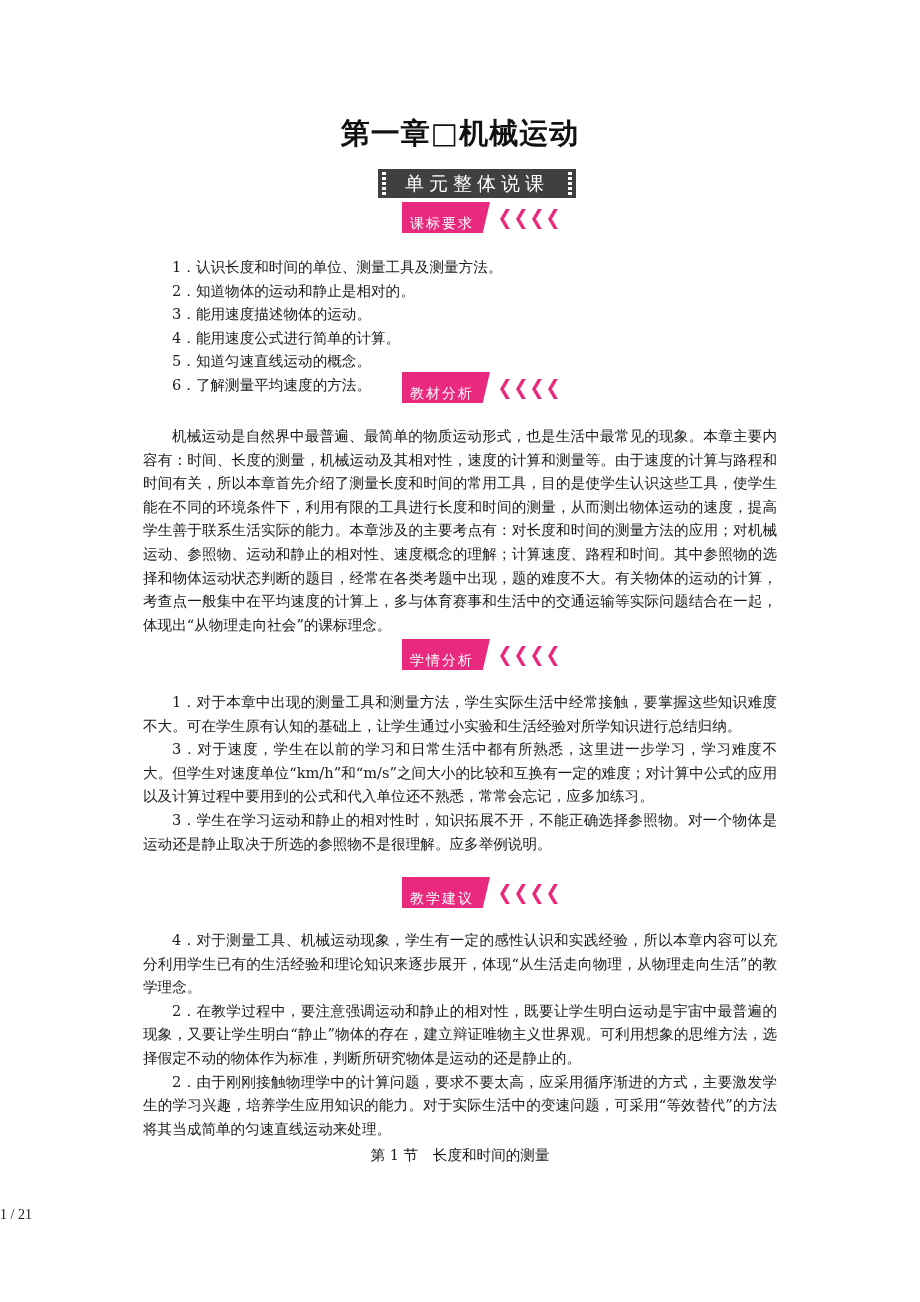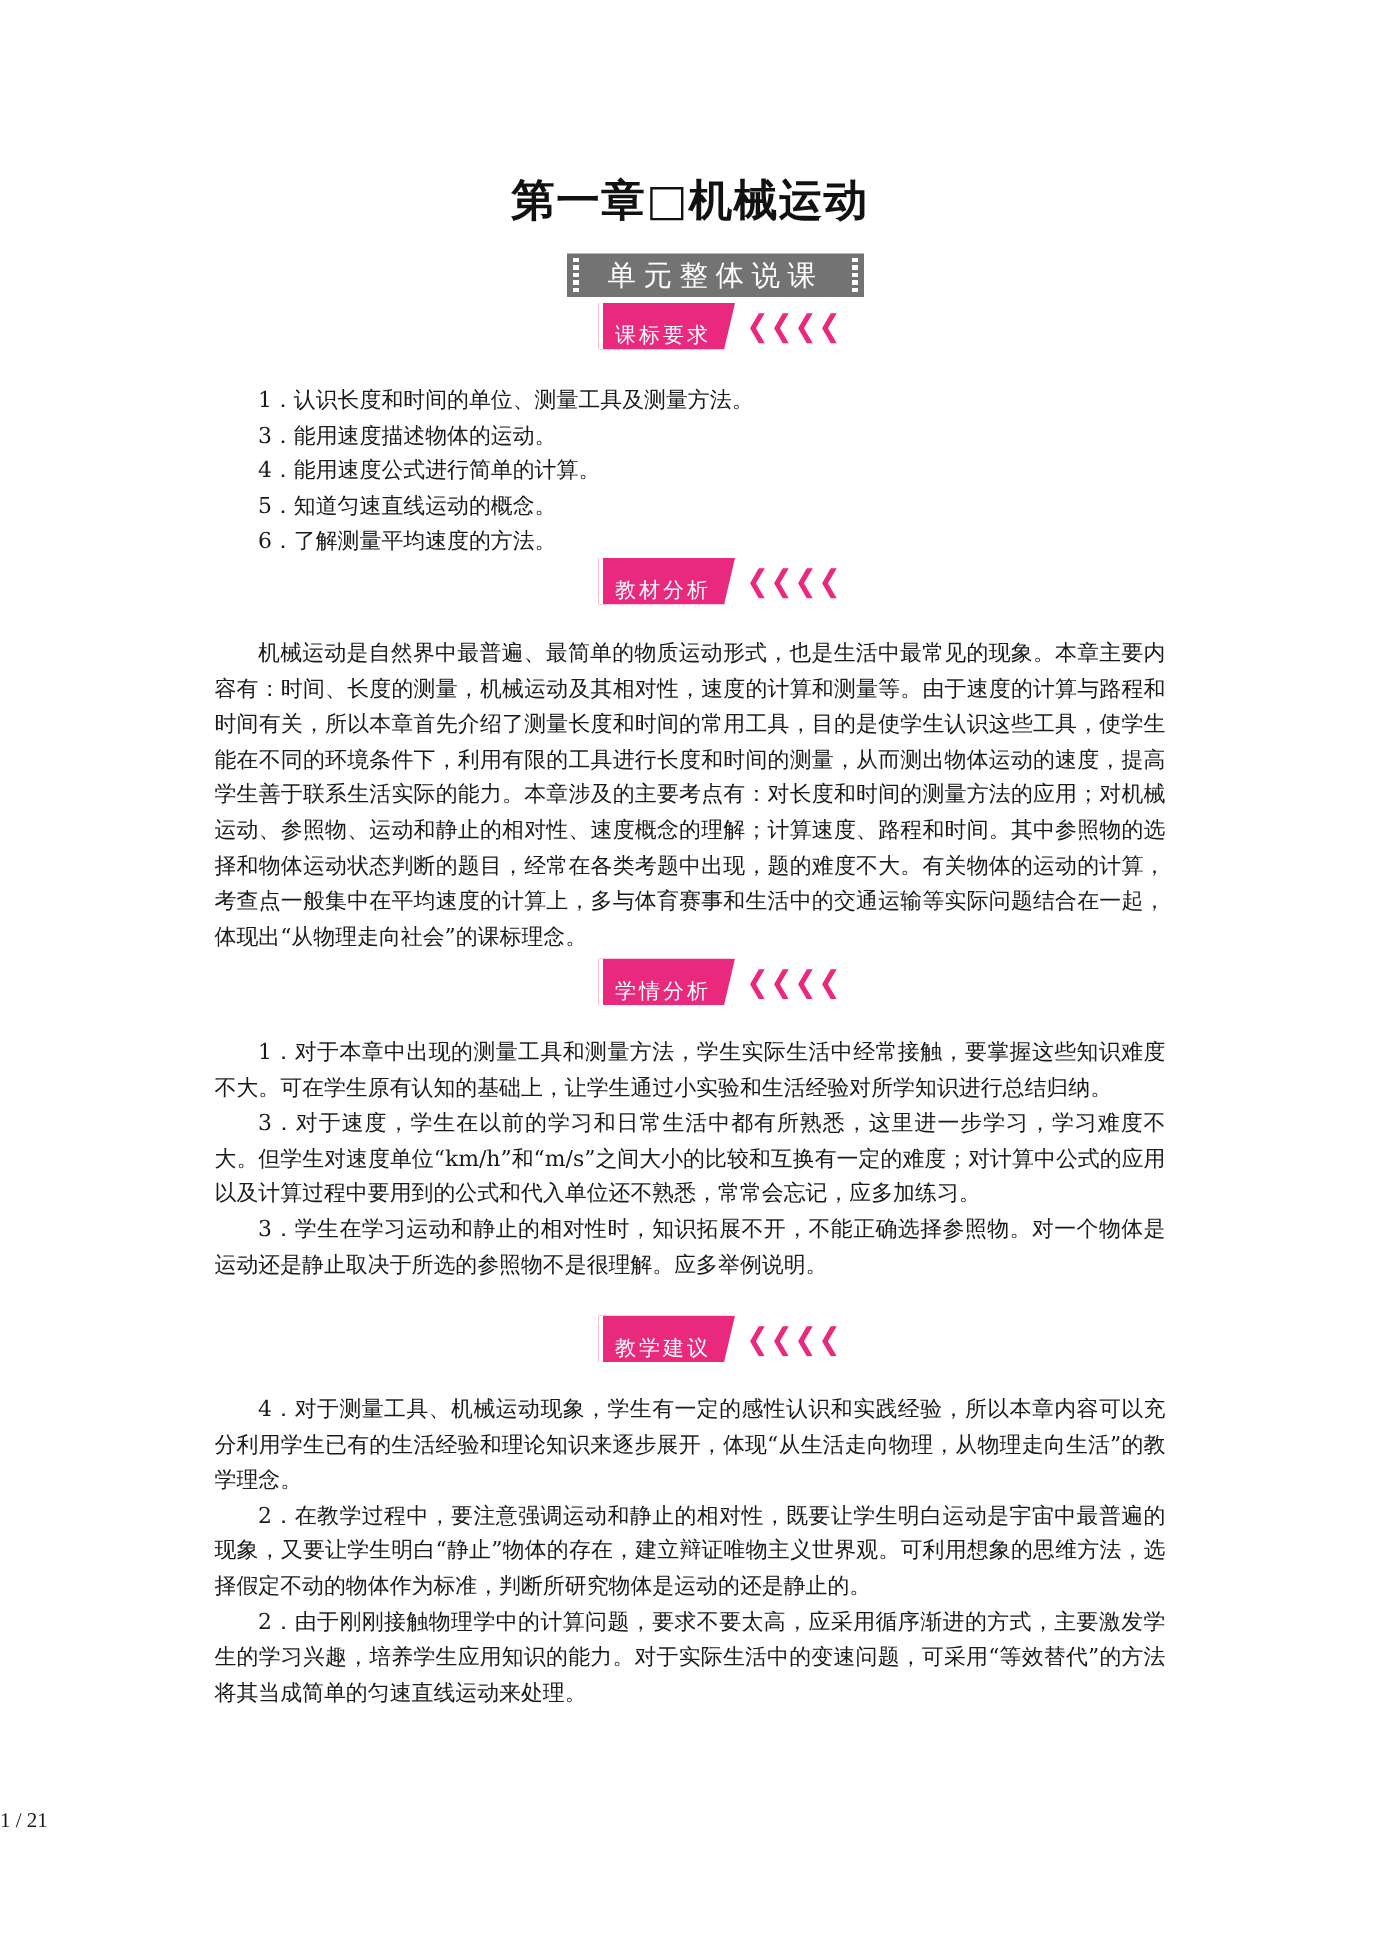--- a/index.html
+++ b/index.html
@@ -3,21 +3,21 @@
 <meta charset="utf-8">
 <style>
   html, body { margin: 0; padding: 0; background: #ffffff; }
   body { width: 920px; height: 1302px; position: relative; overflow: hidden;
          font-family: "DejaVu Serif", "Liberation Serif", serif; color: #1a1a1a; }
   .page { position: absolute; left: 0; top: 0; width: 920px; height: 1074px; }
   .title { position: absolute; top: 114px; left: 0; width: 920px; text-align: center;
            font-family: "DejaVu Sans", "Liberation Sans", sans-serif; font-weight: bold;
            font-size: 29px; letter-spacing: 1px; color: #111; }
   .unit-banner { position: absolute; top: 169px; left: 378px; width: 198px; height: 29px;
-                 background: #737373; color: #fff; display: flex; align-items: center; justify-content: center;
+                 background: #404040; color: #fff; display: flex; align-items: center; justify-content: center;
                  font-family: "DejaVu Sans", "Liberation Sans", sans-serif; font-size: 19px; letter-spacing: 5px; }
   .unit-banner .dots { position: absolute; top: 3px; width: 4px; height: 23px;
                        background: repeating-linear-gradient(to bottom, #fff 0 3px, transparent 3px 5px); }
   .unit-banner .dots.l { left: 4px; } .unit-banner .dots.r { right: 4px; }
   .sec-banner { position: absolute; left: 399px; height: 19px; display: flex; align-items: center; }
   .sec-banner .label { background: #e8297d; color: #fff; height: 19px; padding: 12px 10px 0 8px;
                        font-family: "DejaVu Sans", "Liberation Sans", sans-serif; font-size: 14px; letter-spacing: 2px;
                        display: flex; align-items: center; border-left: 3px solid #fff; box-shadow: -3px 0 0 #e8297d;
                        clip-path: polygon(0 0, 100% 0, 92% 100%, 0 100%); padding-right: 16px; }
   .sec-banner .chev { color: #e8297d; font-family: "DejaVu Sans", sans-serif; font-size: 20px; font-weight: bold;
@@ -42,20 +42,21 @@
     <span>单元整体说课</span>
     <span class="dots r"></span>
   </div>
 
   <div class="sec-banner" style="top:208px">
     <span class="label">课标要求</span>
     <span class="chev">❮❮❮❮</span>
   </div>
   <div class="text list" style="top:231px">
     <p>1．认识长度和时间的单位、测量工具及测量方法。</p>
+    <p>2．知道物体的运动和静止是相对的。</p>
     <p>3．能用速度描述物体的运动。</p>
     <p>4．能用速度公式进行简单的计算。</p>
     <p>5．知道匀速直线运动的概念。</p>
     <p>6．了解测量平均速度的方法。</p>
   </div>
 
   <div class="sec-banner" style="top:378px">
     <span class="label">教材分析</span>
     <span class="chev">❮❮❮❮</span>
   </div>
@@ -76,15 +77,16 @@
   <div class="sec-banner" style="top:883px">
     <span class="label">教学建议</span>
     <span class="chev">❮❮❮❮</span>
   </div>
   <div class="text" style="top:904px">
     <p class="indent">4．对于测量工具、机械运动现象，学生有一定的感性认识和实践经验，所以本章内容可以充分利用学生已有的生活经验和理论知识来逐步展开，体现“从生活走向物理，从物理走向生活”的教学理念。</p>
     <p class="indent">2．在教学过程中，要注意强调运动和静止的相对性，既要让学生明白运动是宇宙中最普遍的现象，又要让学生明白“静止”物体的存在，建立辩证唯物主义世界观。可利用想象的思维方法，选择假定不动的物体作为标准，判断所研究物体是运动的还是静止的。</p>
     <p class="indent">2．由于刚刚接触物理学中的计算问题，要求不要太高，应采用循序渐进的方式，主要激发学生的学习兴趣，培养学生应用知识的能力。对于实际生活中的变速问题，可采用“等效替代”的方法将其当成简单的匀速直线运动来处理。</p>
   </div>
 
+  <div class="section-heading">第 1 节　长度和时间的测量</div>
 
   <div class="page-num">1 / 21</div>
 </div>
 
 </body></html>

